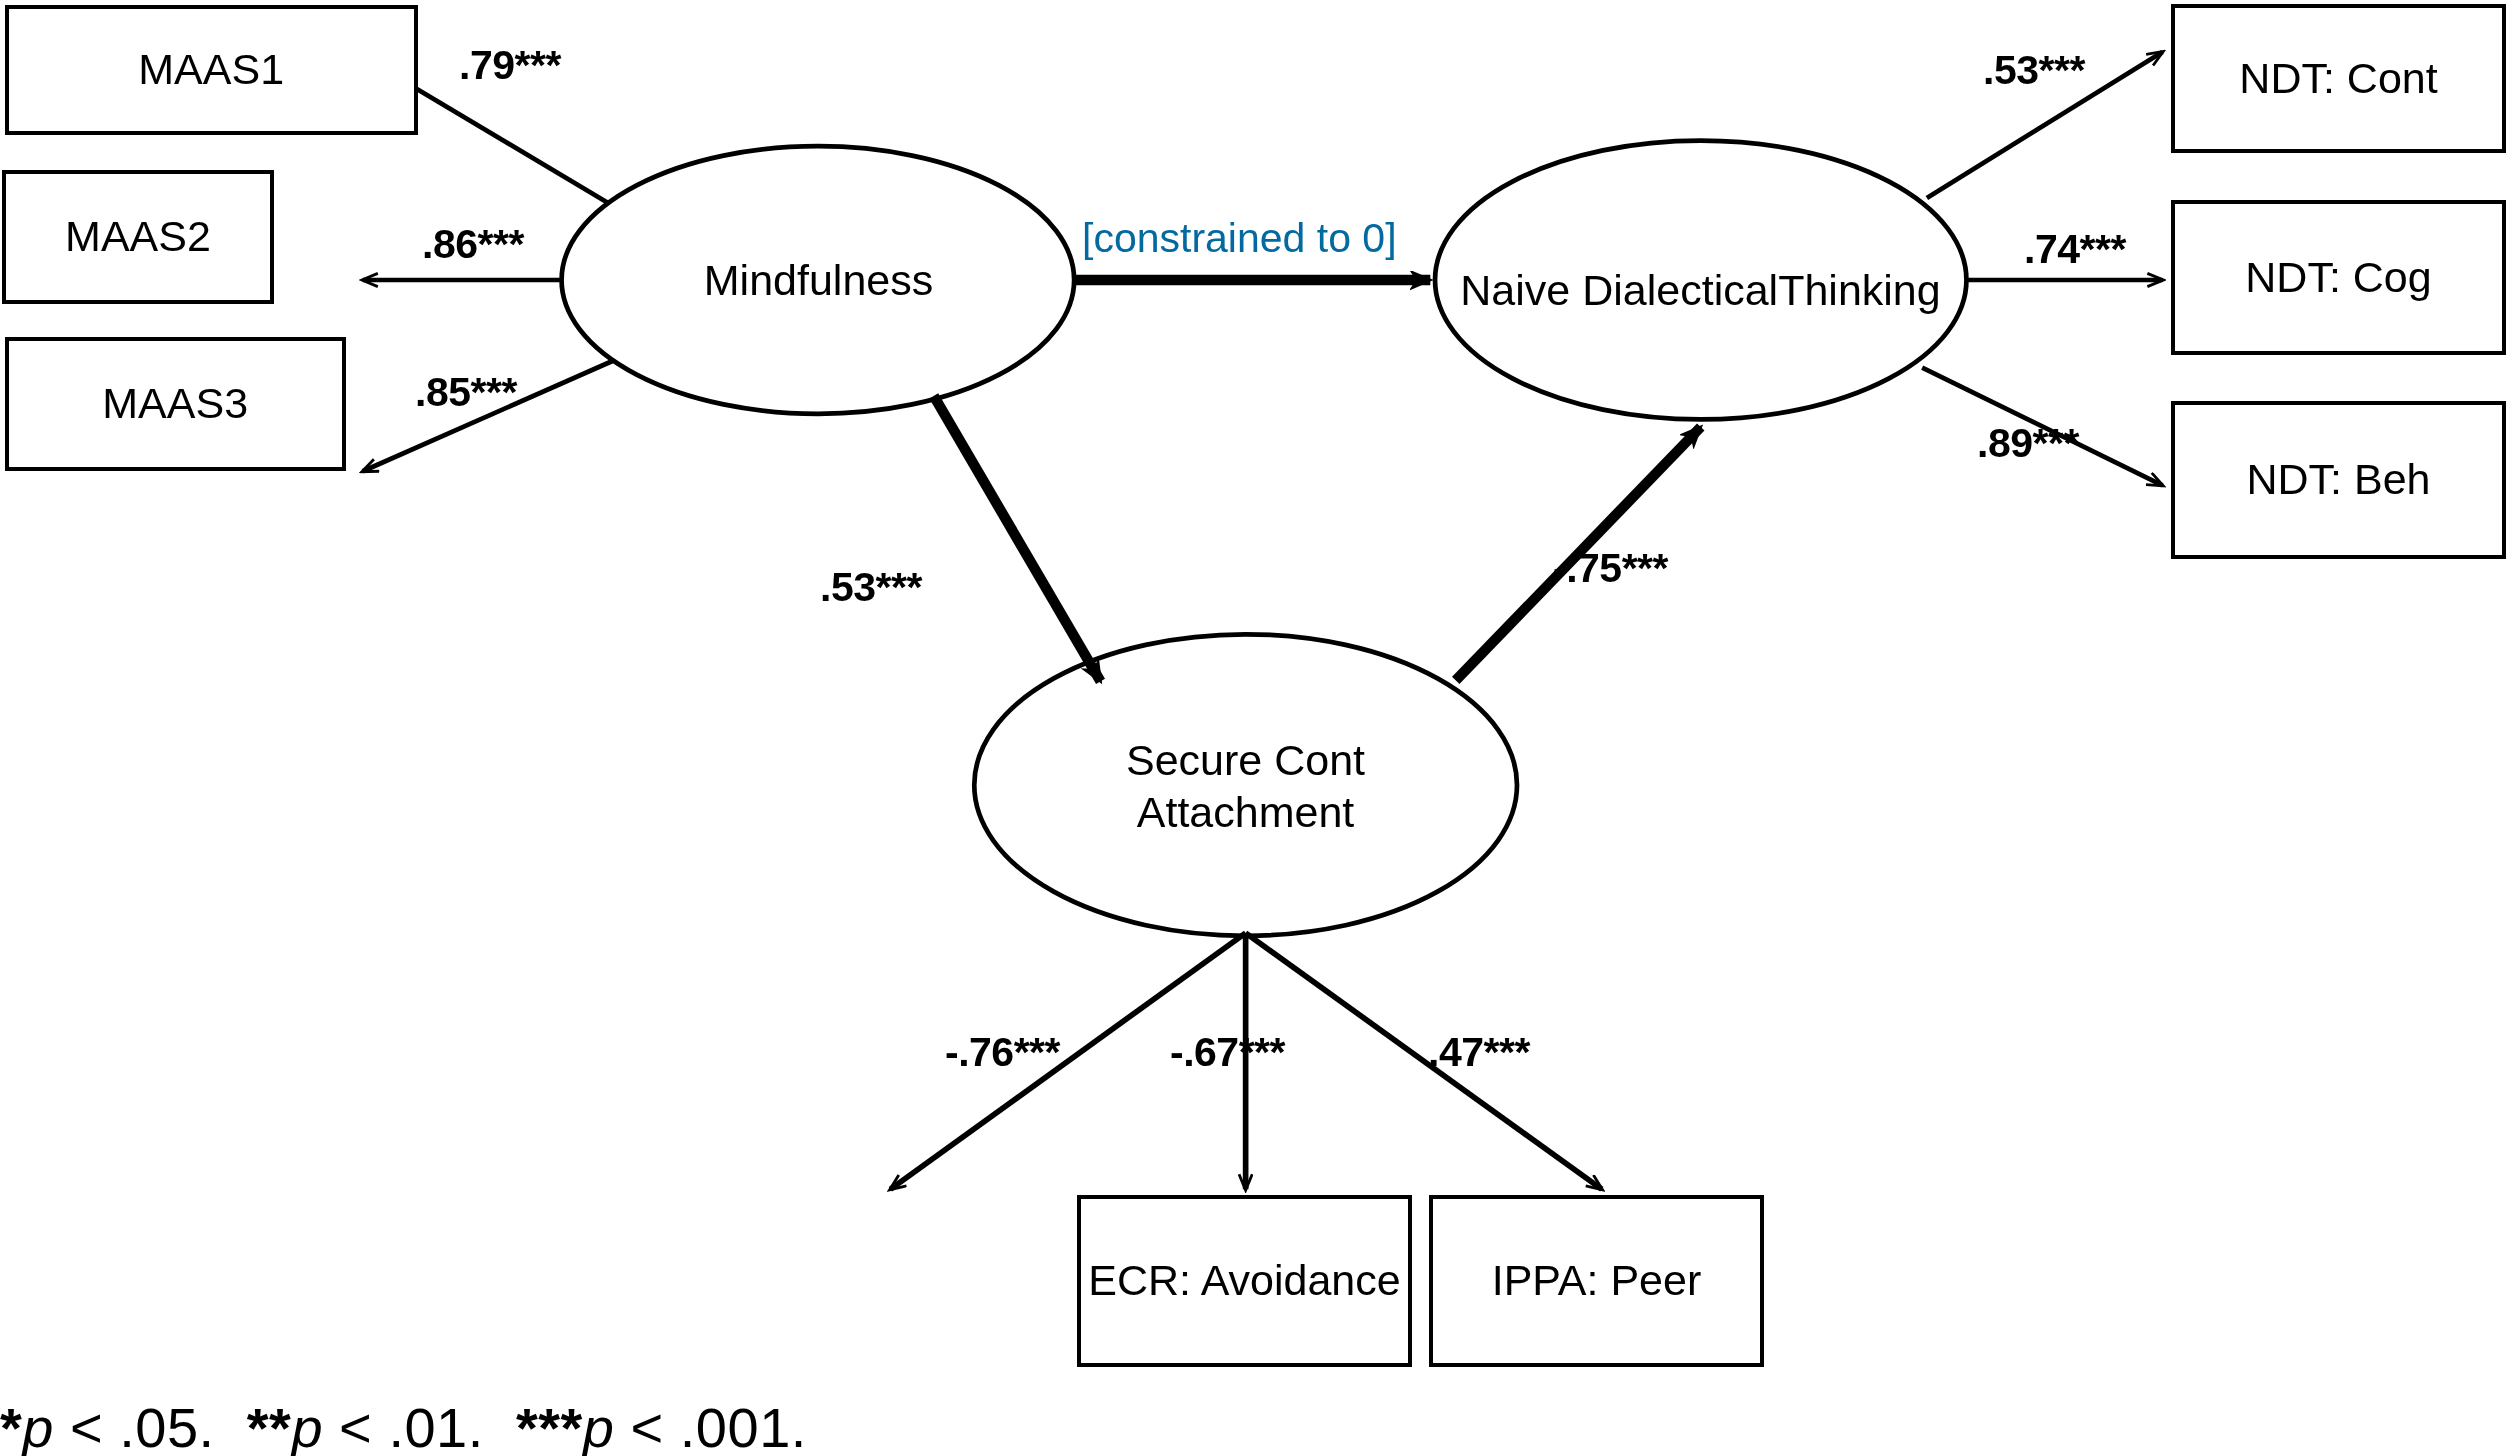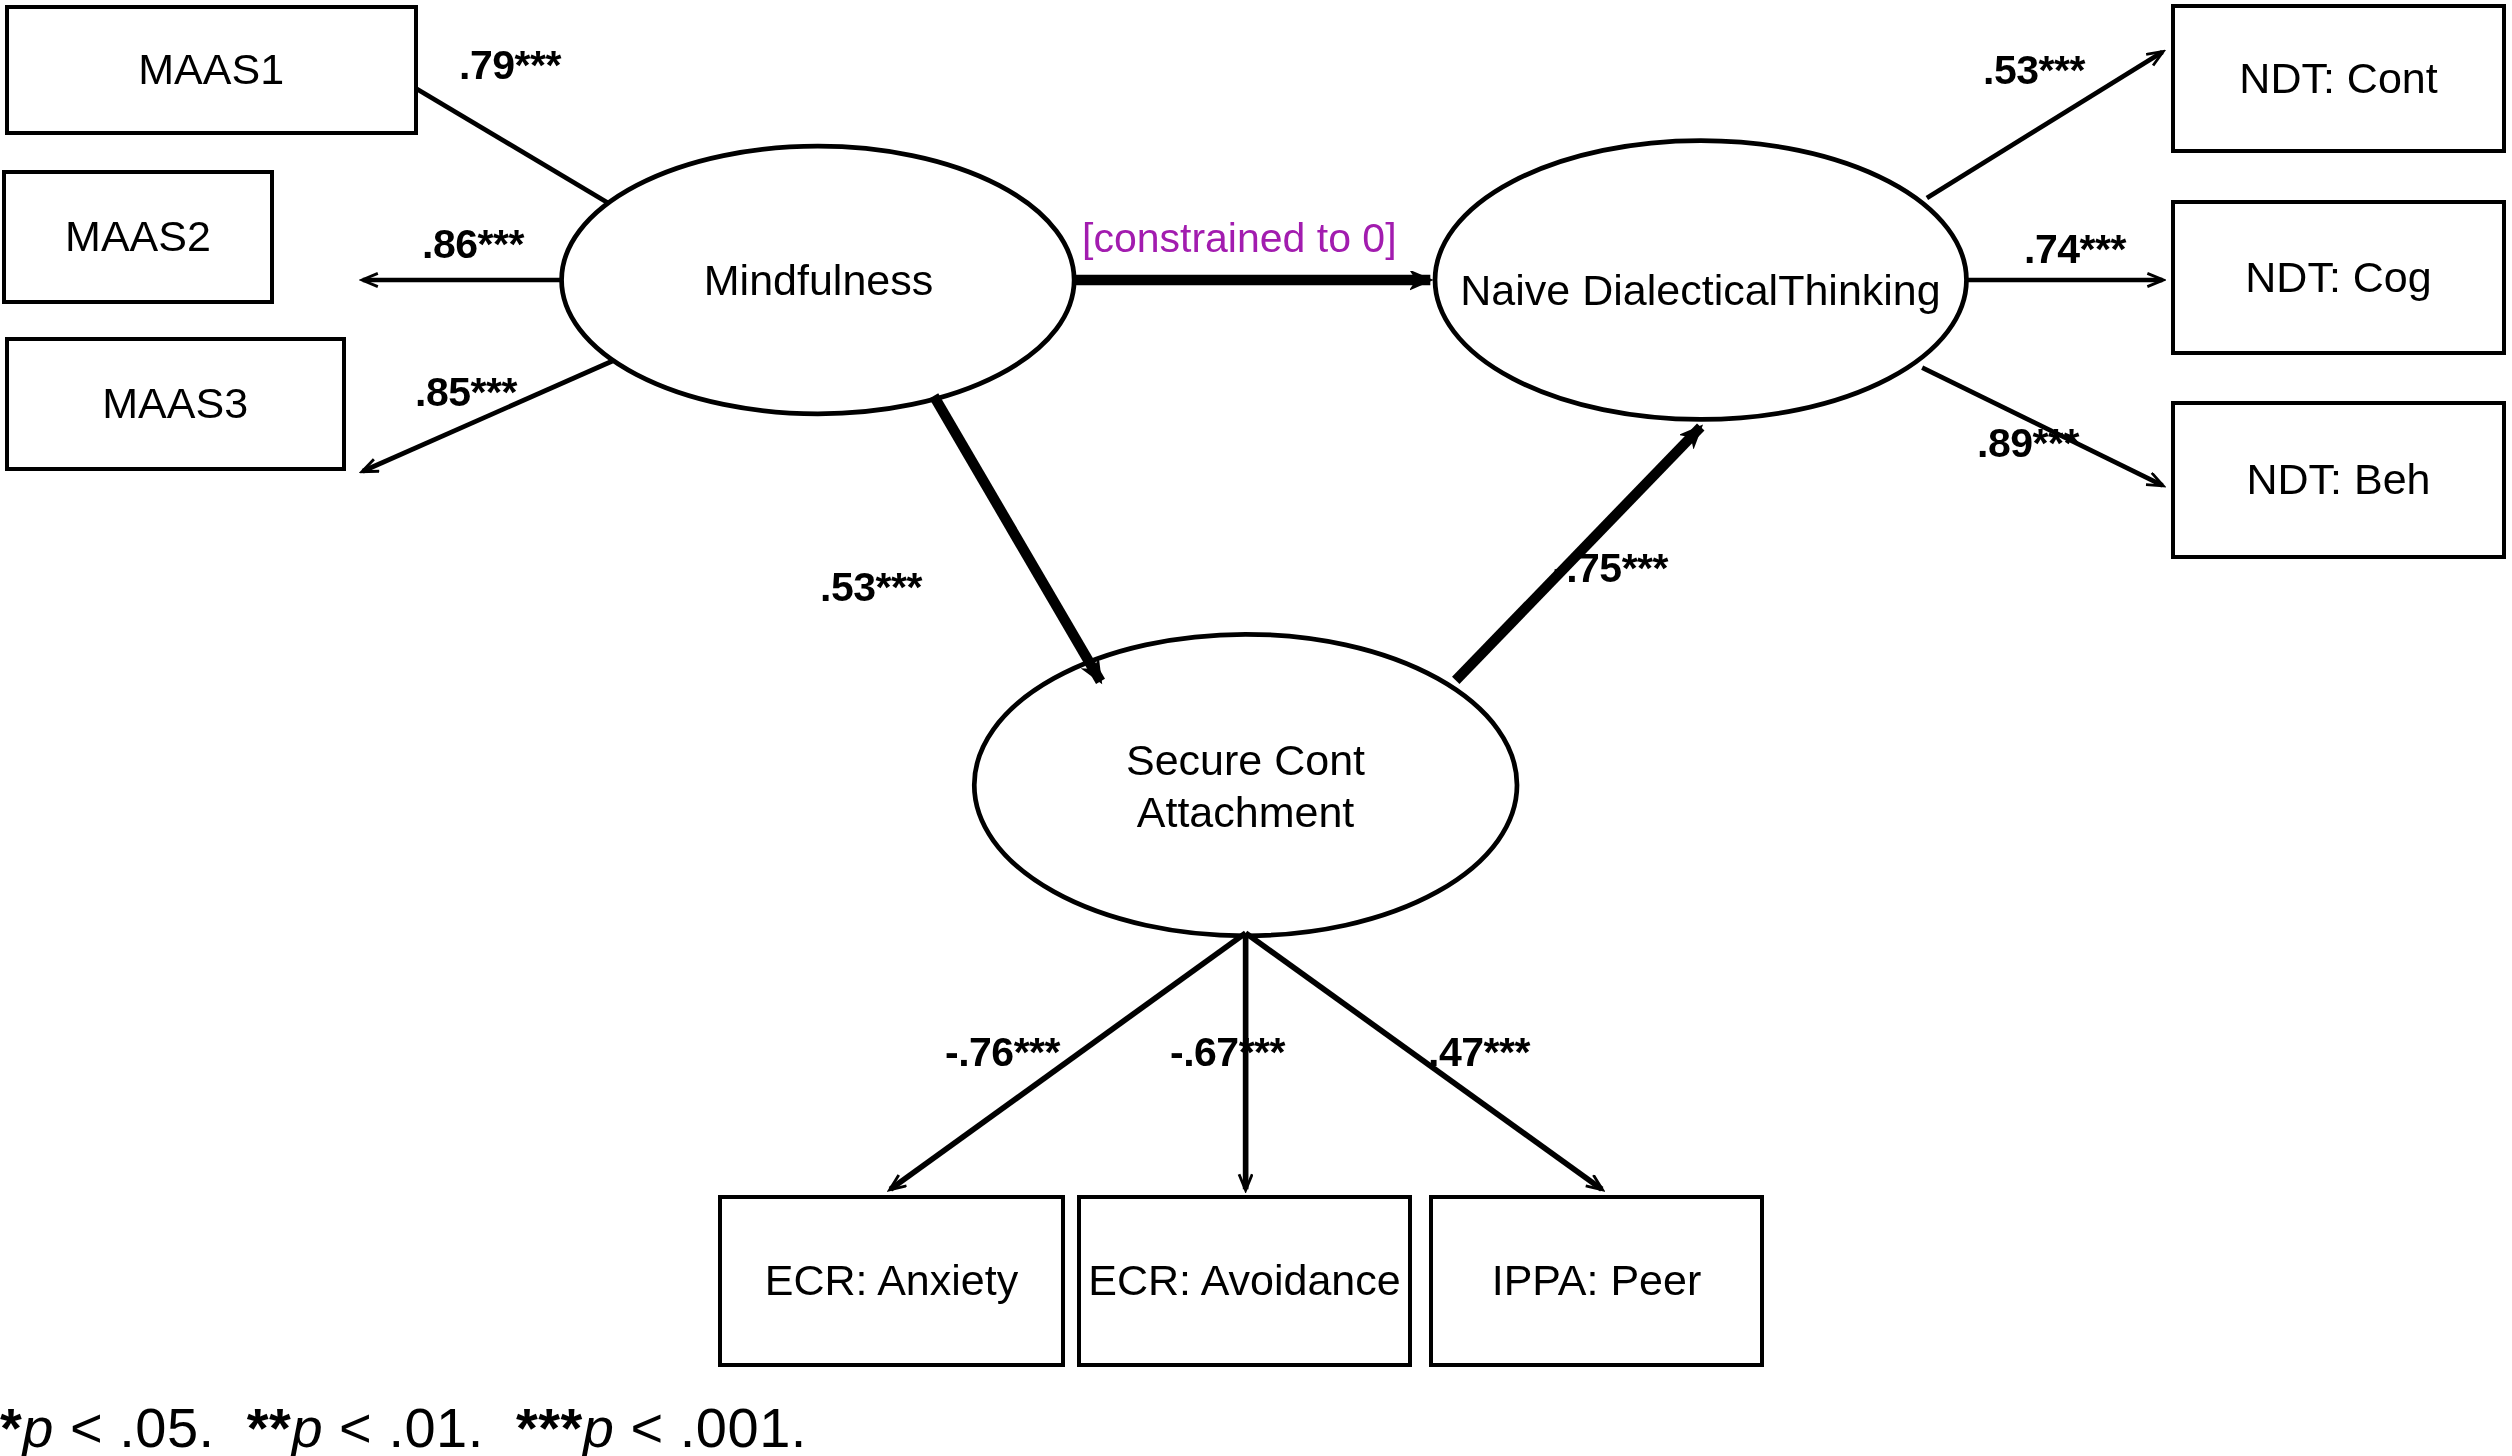--- a/index.html
+++ b/index.html
@@ -54,21 +54,21 @@
     position: absolute;
     font-size: 41px;
     font-weight: bold;
     color: #000000;
     white-space: nowrap;
     letter-spacing: -0.5px;
   }
   .constrained-label {
     position: absolute;
     font-size: 41px;
-    color: #a21caf;
+    color: #0369a1;
     white-space: nowrap;
   }
   .footnote {
     position: absolute;
     font-size: 56px;
     color: #000000;
     white-space: nowrap;
     letter-spacing: 0.5px;
   }
   .footnote i {
@@ -141,23 +141,20 @@
   </div>
 
   <div class="node-box" style="left:2171px; top:200px; width:335px; height:155px;">
     <span>NDT: Cog</span>
   </div>
 
   <div class="node-box" style="left:2171px; top:401px; width:335px; height:158px;">
     <span>NDT: Beh</span>
   </div>
 
-  <div class="node-box" style="left:718px; top:1195px; width:347px; height:172px;">
-    <span>ECR: Anxiety</span>
-  </div>
 
   <div class="node-box" style="left:1077px; top:1195px; width:335px; height:172px;">
     <span>ECR: Avoidance</span>
   </div>
 
   <div class="node-box" style="left:1429px; top:1195px; width:335px; height:172px;">
     <span>IPPA: Peer</span>
   </div>
 
   <div class="latent-label" style="left:562px; top:254px; width:513px; height:53px;">

